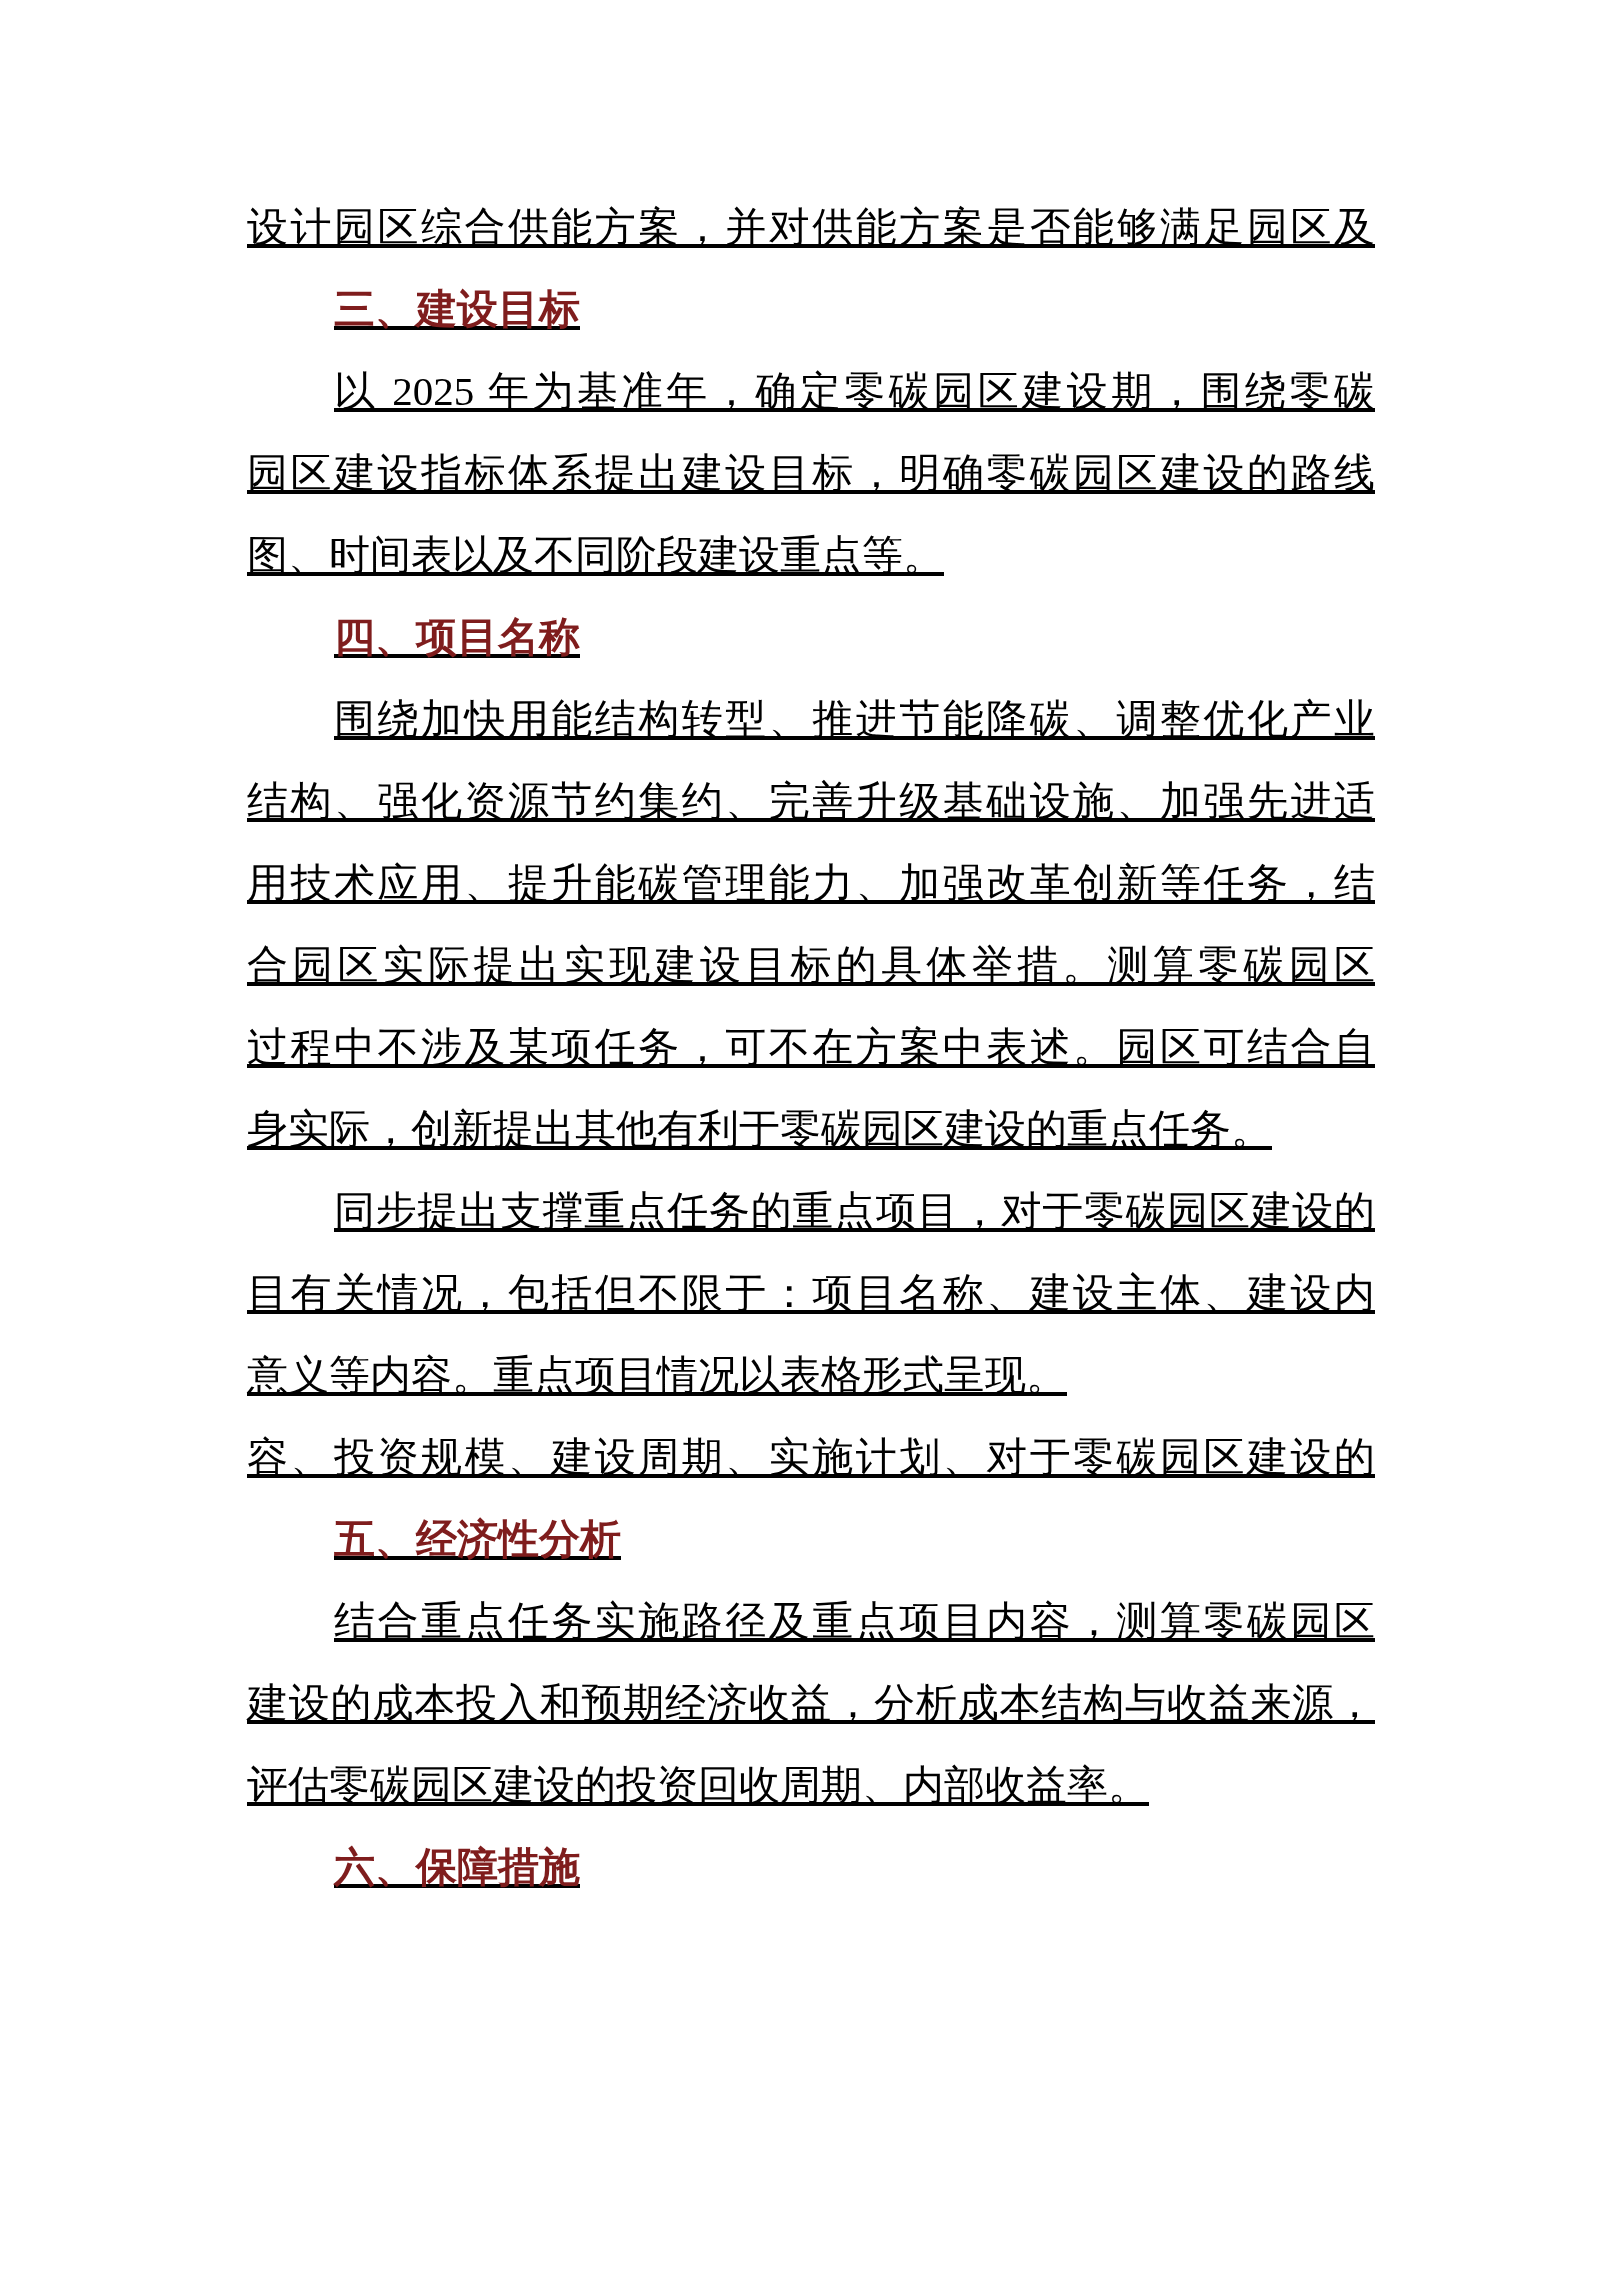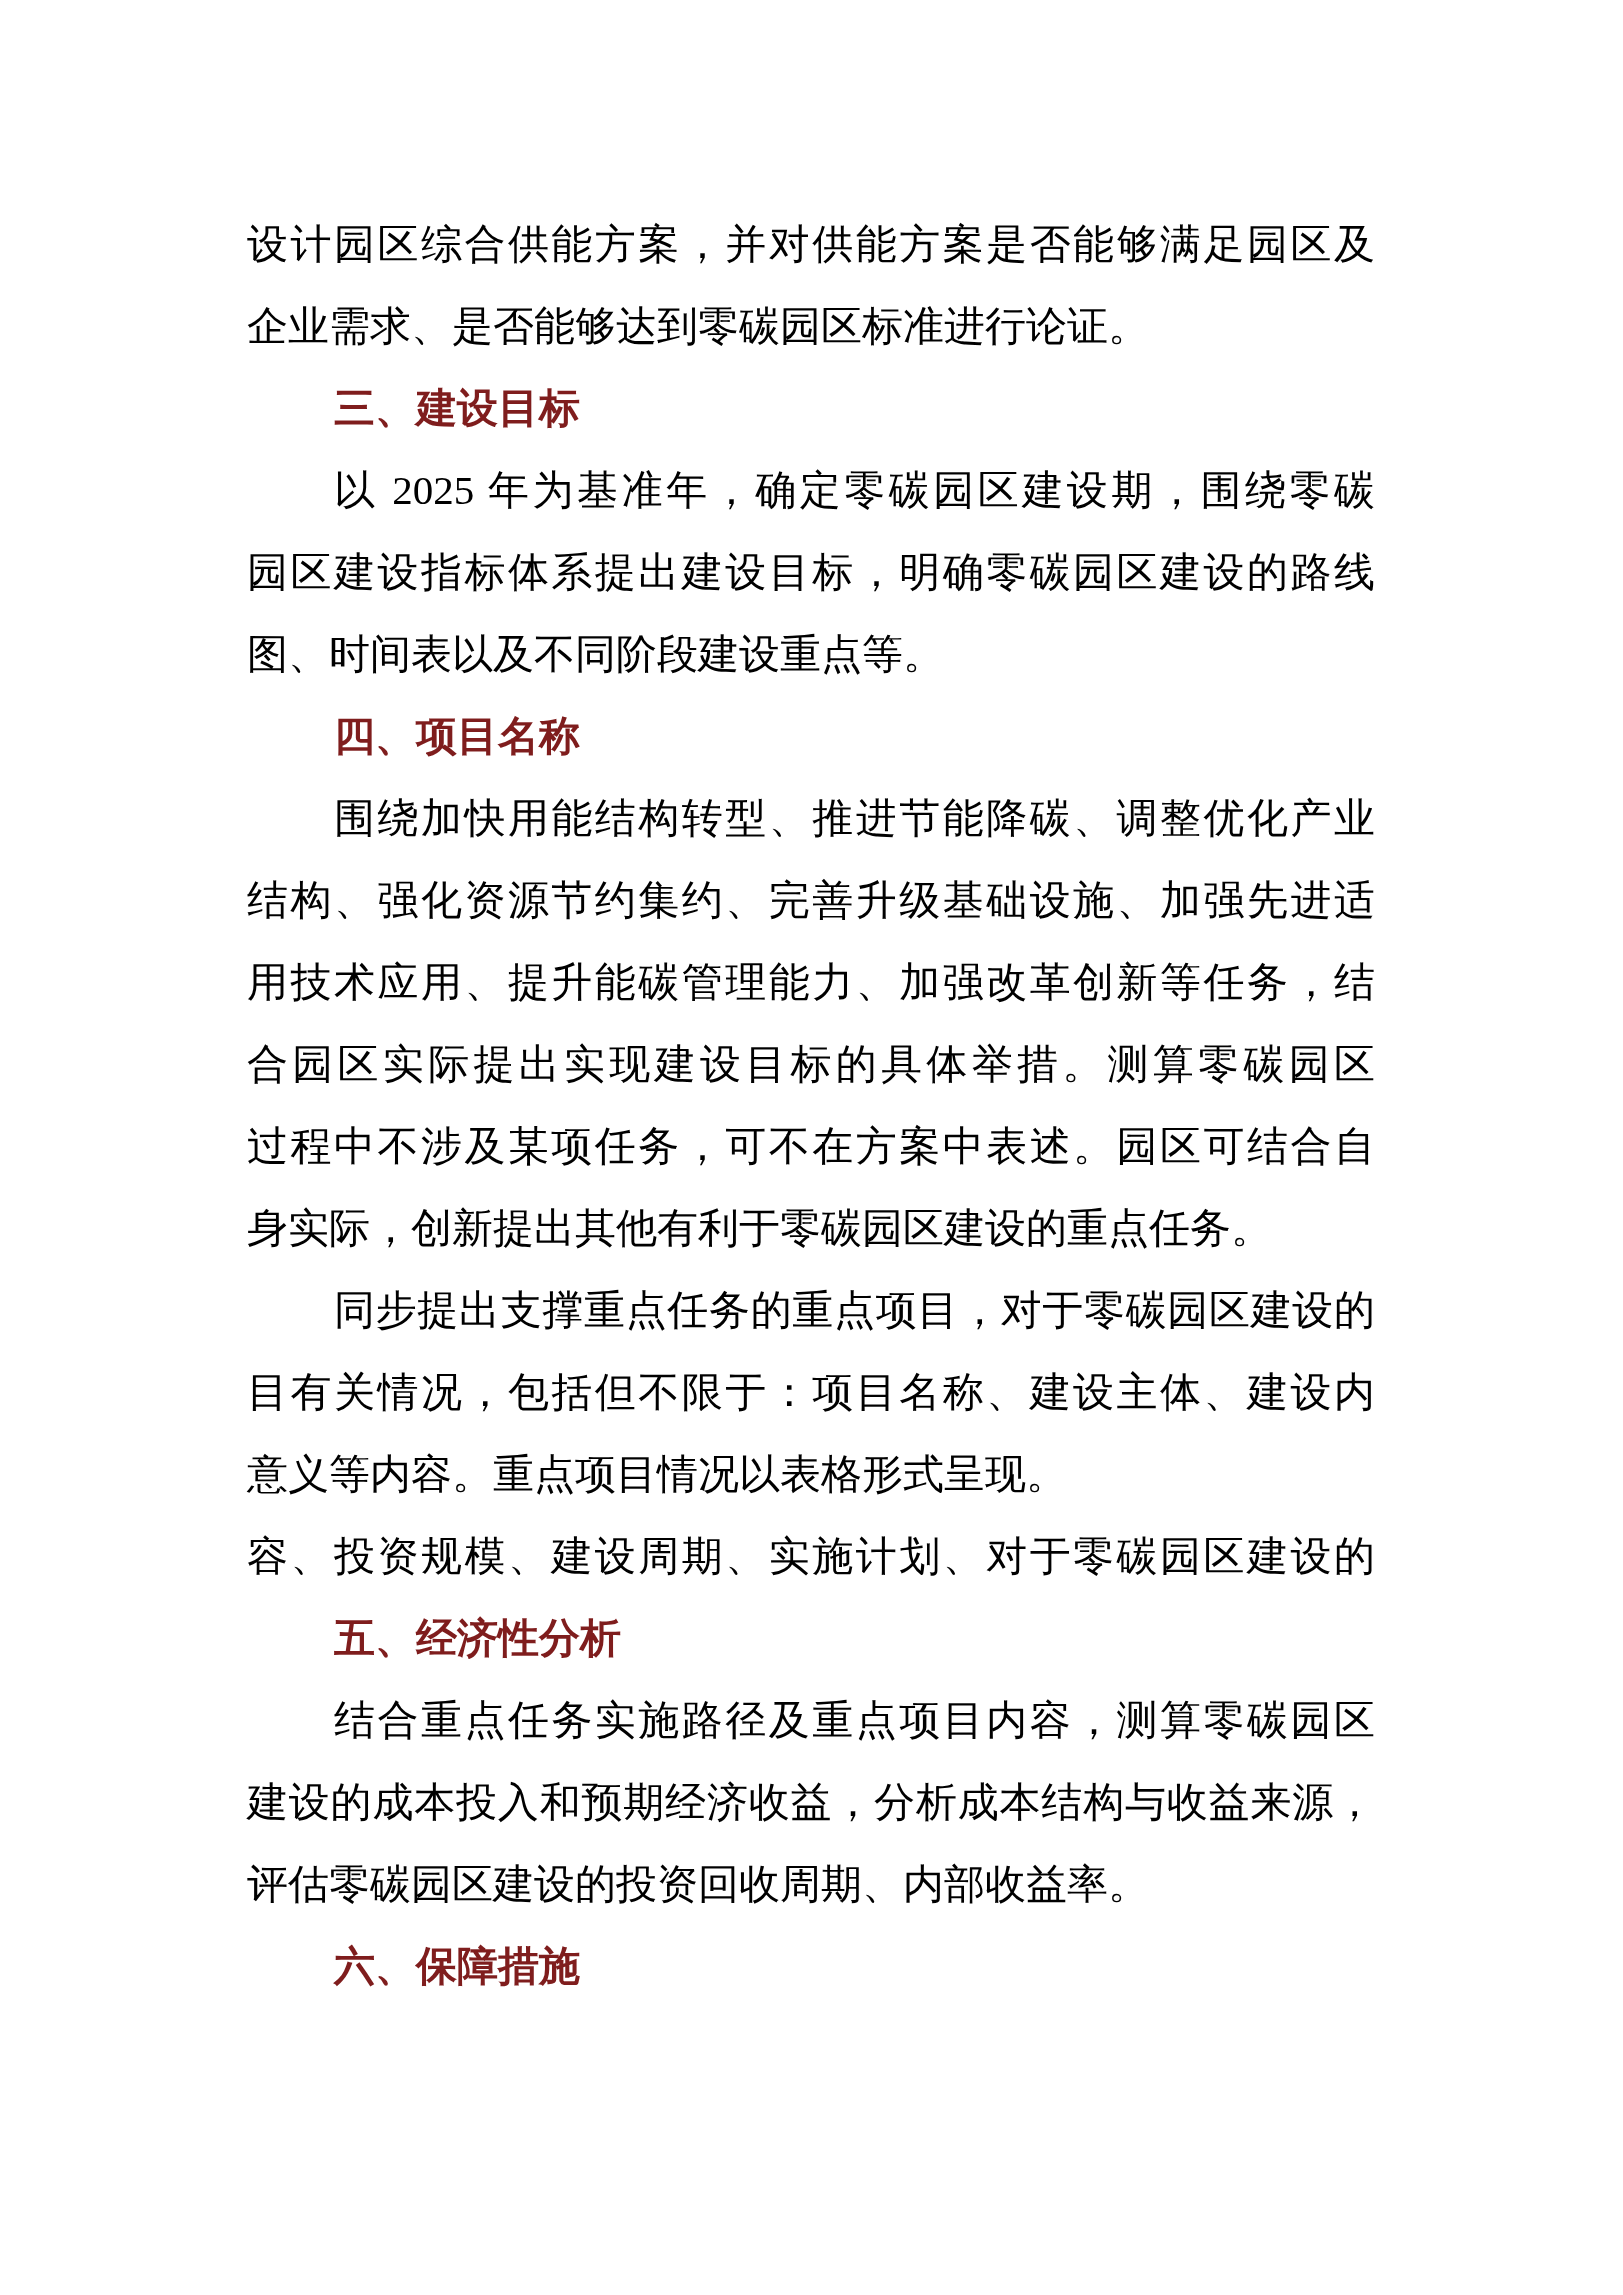--- a/index.html
+++ b/index.html
@@ -10,23 +10,24 @@
   .page {
     position: relative;
     width: 1623px;
     height: 2295px;
     background: #ffffff;
     overflow: hidden;
   }
   .text-column {
     position: absolute;
     left: 247px;
-    top: 203px;
+    top: 186px;
     width: 1128px;
     color: #000000;
+    text-decoration: underline;
   }
   .line {
     font-family: "Liberation Serif", "DejaVu Serif", serif;
     font-size: 41px;
     line-height: 82px;
     text-align: justify;
     text-align-last: justify;
     white-space: normal;
     letter-spacing: 0px;
   }
@@ -48,21 +49,20 @@
     color: #7f1d1d;
   }
 </style>
 </head>
 <body>
 
 <div class="page">
   <div class="text-column">
 
     <div class="line">设计园区综合供能方案，并对供能方案是否能够满足园区及</div>
-    <div class="line para-end">企业需求、是否能够达到零碳园区标准进行论证。</div>
 
     <div class="heading">三、建设目标</div>
 
     <div class="line first-indent">以 2025 年为基准年，确定零碳园区建设期，围绕零碳</div>
     <div class="line">园区建设指标体系提出建设目标，明确零碳园区建设的路线</div>
     <div class="line para-end">图、时间表以及不同阶段建设重点等。</div>
 
     <div class="heading">四、项目名称</div>
 
     <div class="line first-indent">围绕加快用能结构转型、推进节能降碳、调整优化产业</div>

